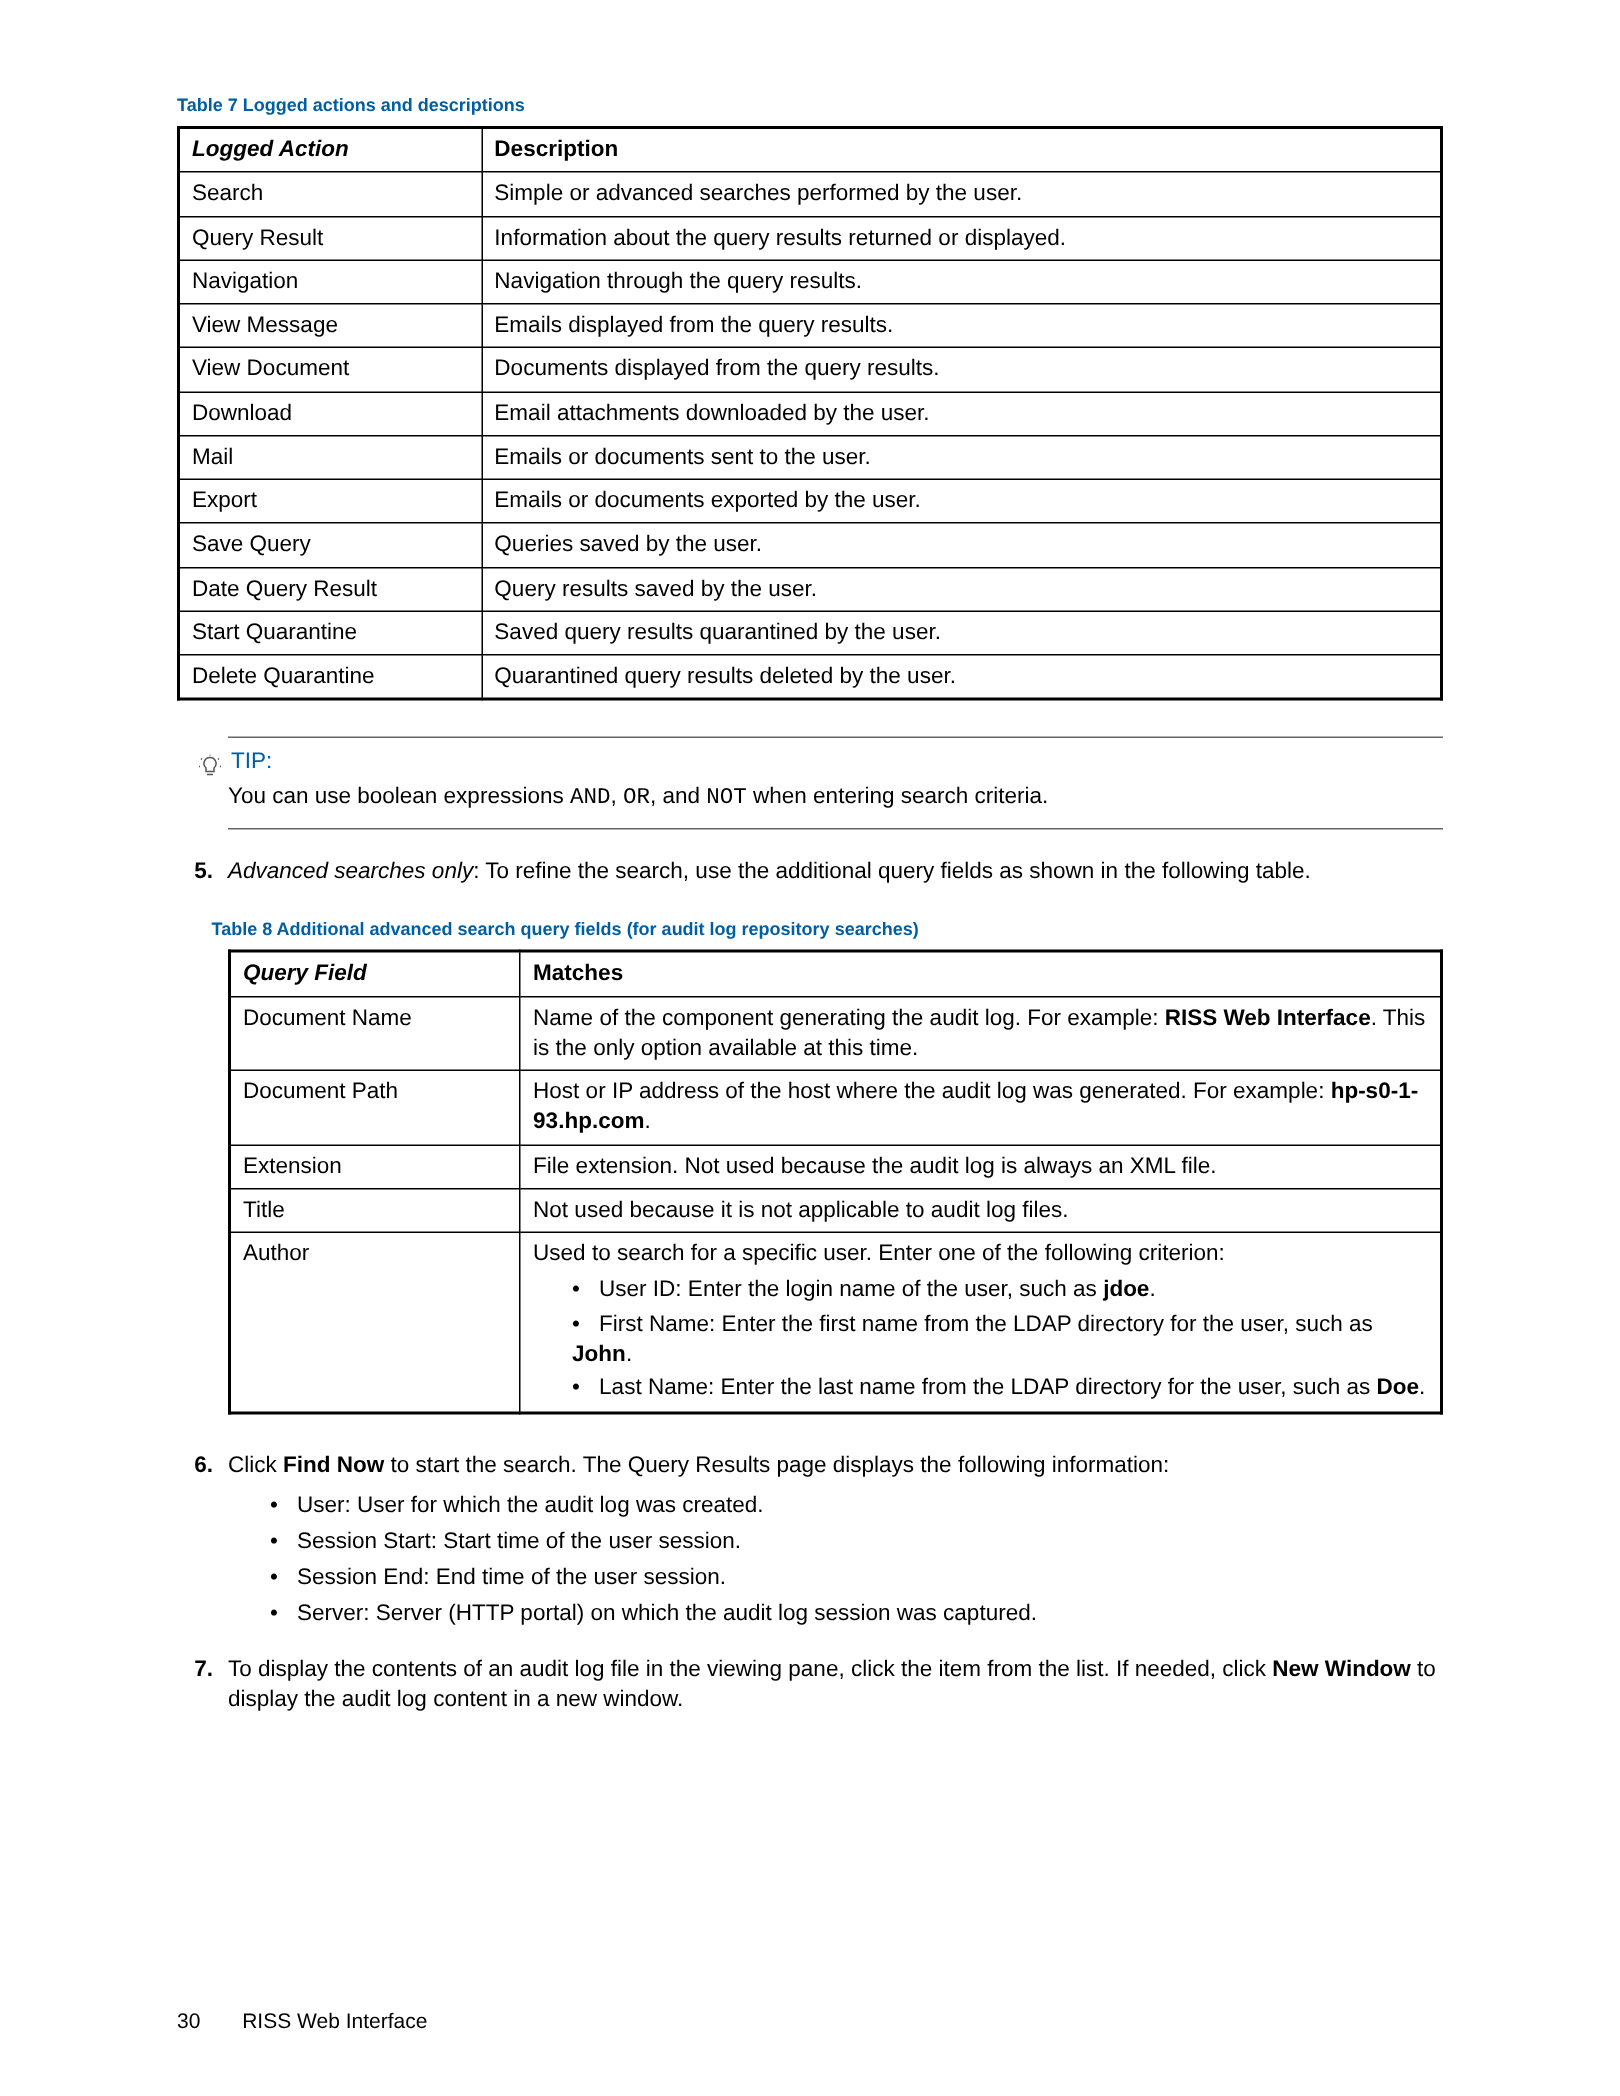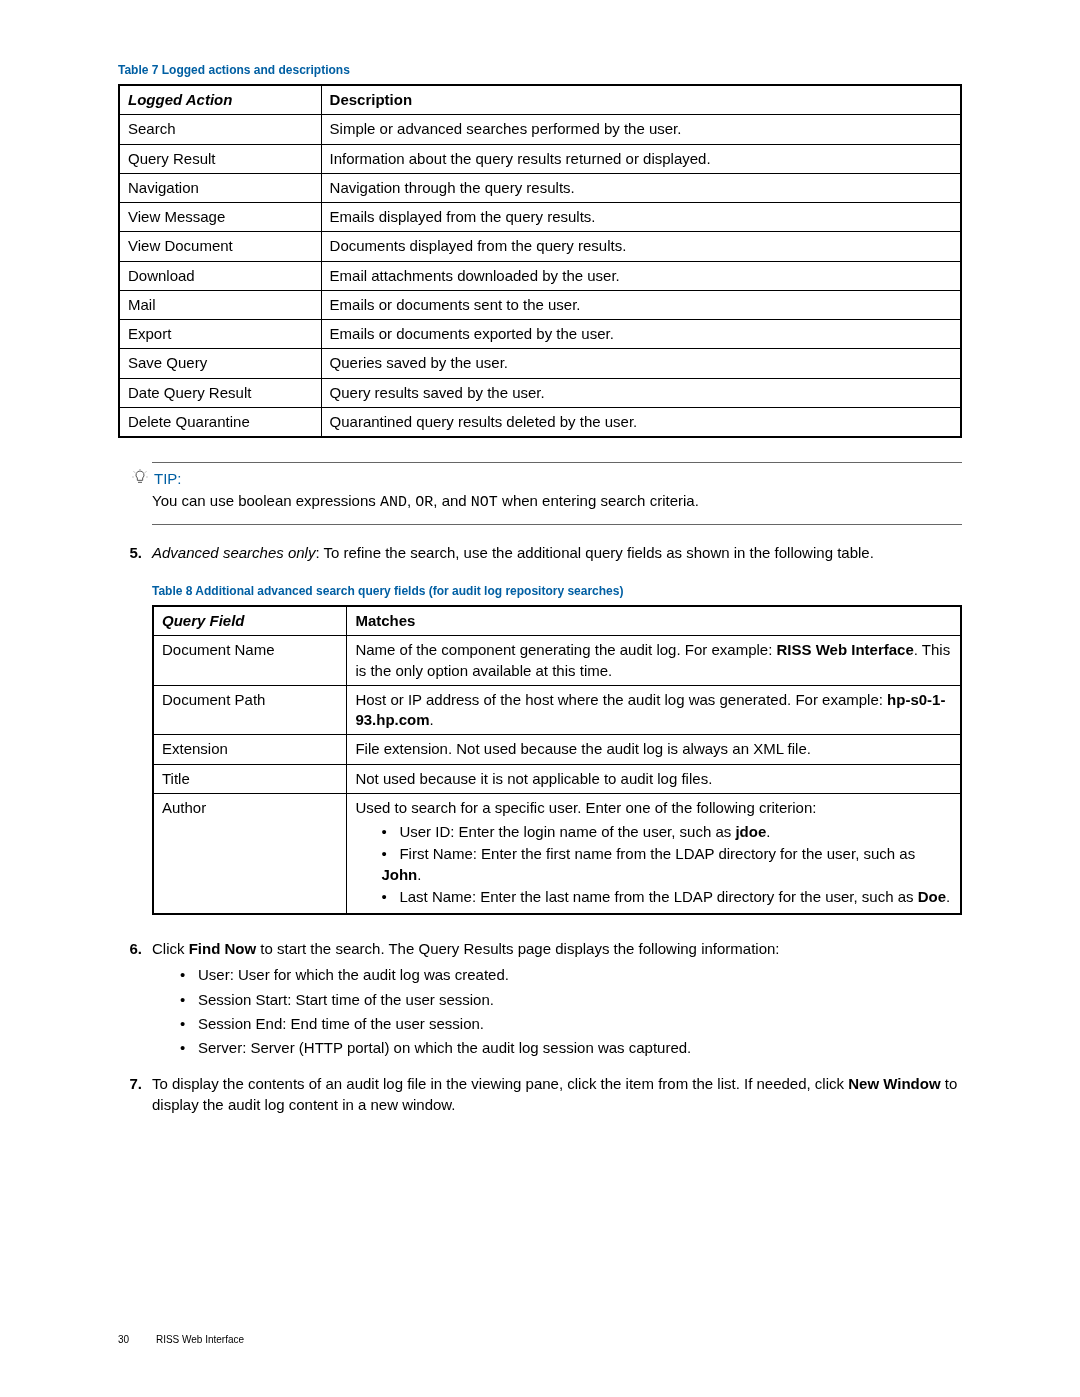--- a/index.html
+++ b/index.html
@@ -46,21 +46,21 @@
   .tip-block {
     margin: 0 0 18px 34px;
     border-top: 1px solid #666;
     border-bottom: 1px solid #666;
     padding: 6px 0 10px 0;
   }
   .tip-head {
     color: #005fa3;
     font-size: 15px;
     display: flex;
-    align-items: flex-start;
+    align-items: flex-end;
     gap: 6px;
     margin-left: -20px;
     margin-bottom: 2px;
   }
   .lightbulb {
     display: inline-block;
     width: 16px;
     height: 16px;
   }
 
@@ -100,23 +100,23 @@
   }
   .author-list li::before {
     content: "•";
     display: inline-block;
     width: 18px;
   }
   .author-list li { margin-bottom: 2px; }
 
   .footer {
     position: absolute;
-    bottom: 51px;
+    bottom: 40px;
     left: 118px;
-    font-size: 10px;
+    font-size: 14px;
   }
   .footer .page-num { margin-right: 24px; }
   .italic-inline { font-style: italic; }
   .bold-inline { font-weight: bold; }
   .mono { font-family: "Courier New", monospace; }
 </style>
 </head>
 <body>
 
 <div class="page">
@@ -162,20 +162,24 @@
           <td>Export</td>
           <td>Emails or documents exported by the user.</td>
         </tr>
         <tr>
           <td>Save Query</td>
           <td>Queries saved by the user.</td>
         </tr>
         <tr>
           <td>Date Query Result</td>
           <td>Query results saved by the user.</td>
+        </tr>
+        <tr>
+          <td>Start Quarantine</td>
+          <td>Saved query results quarantined by the user.</td>
         </tr>
         <tr>
           <td>Delete Quarantine</td>
           <td>Quarantined query results deleted by the user.</td>
         </tr>
       </tbody>
   </table>
 
   <div class="tip-block">
     <div class="tip-head">
@@ -199,21 +203,21 @@
 
   <ol class="steps">
     <li>
       <span class="step-num">5.</span>
       <span>
         <span class="italic-inline">Advanced searches only</span><span>: To refine the search, use the additional query fields as shown in the following table.</span>
       </span>
     </li>
   </ol>
 
-  <div class="table-title" style="margin-left:34px">Table 8 Additional advanced search query fields (for audit log repository searches)</div>
+  <div class="table-title" style="margin-left:23px">Table 8 Additional advanced search query fields (for audit log repository searches)</div>
   <table class="data" style="width:calc(100% - 34px); margin-left:34px;">
     <thead>
       <tr>
         <th class="col1">Query Field</th>
         <th class="col2">Matches</th>
       </tr>
     </thead>
     <tbody>
       <tr>
         <td>Document Name</td>

